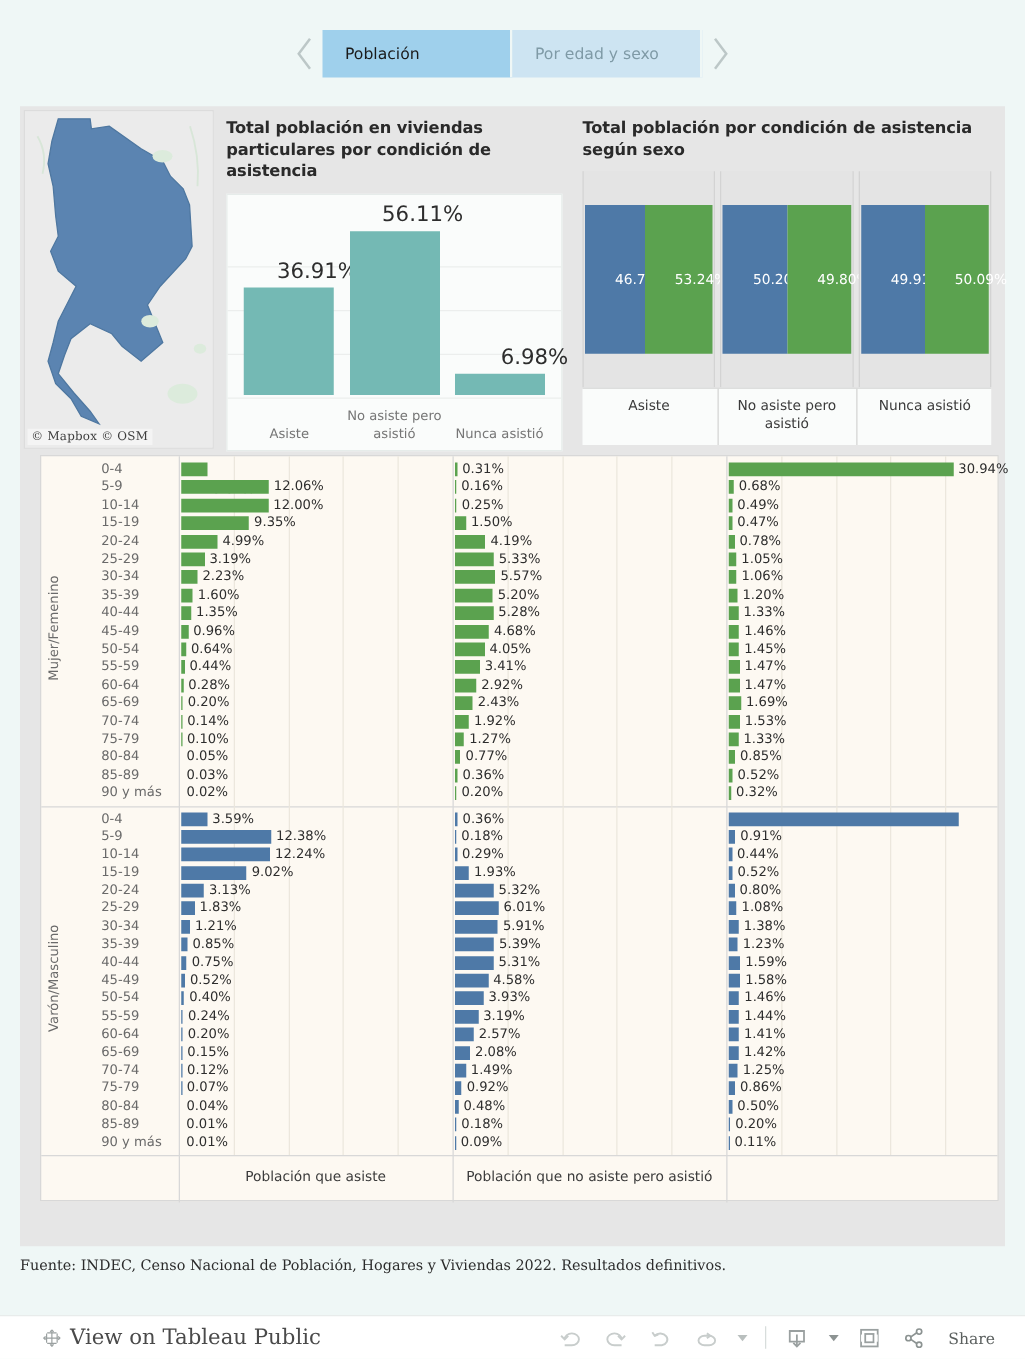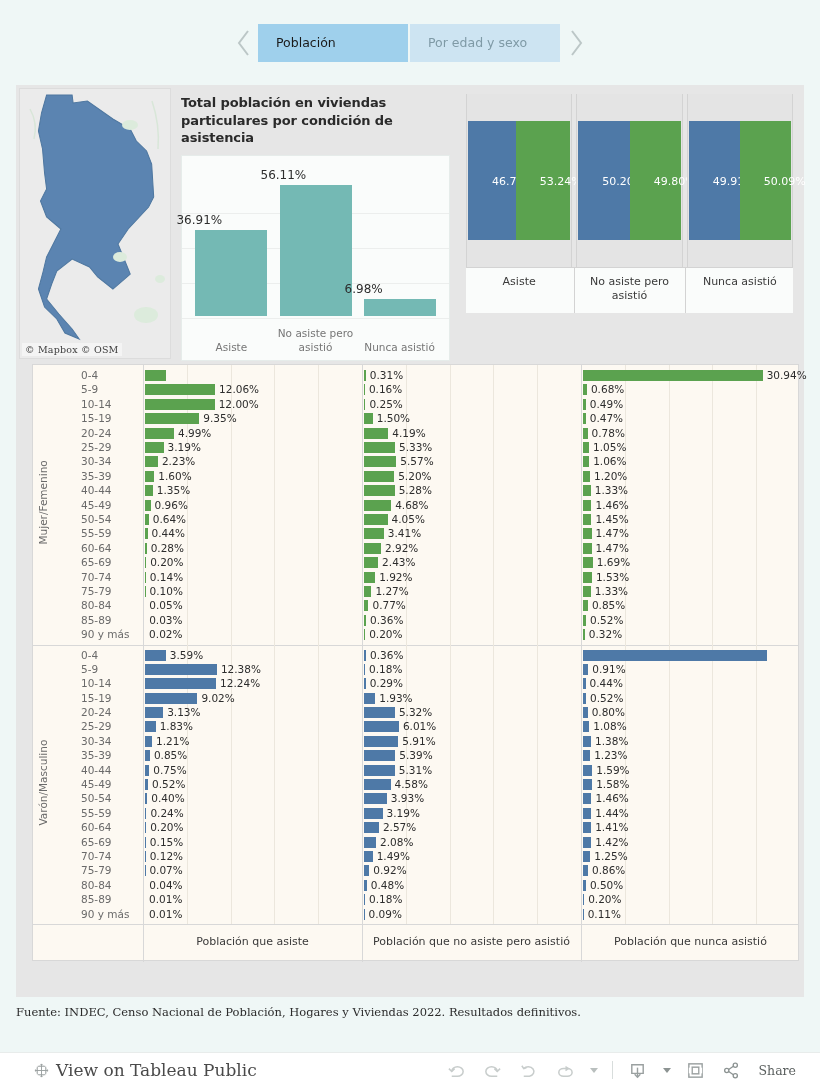--- a/index.html
+++ b/index.html
@@ -63,22 +63,22 @@
   
   #simplebar {
     position: relative; height: 206px; background: #fafcfb;
     border: 1px solid #e6ecea;
   }
   .gridline { position:absolute; left:0; right:0; height:1px; background:#eceeed; }
   .sbar {
     position: absolute; bottom: 44px; width: 72px; background: #74b9b4;
   }
   .sbarlabel {
-    position: absolute; text-align: left; width: 110px;
-    font-size: 12px; color: #2d2d2d;
+    position: absolute; text-align: right; width: 110px;
+    font-size: 17px; color: #2d2d2d;
   }
   .scat {
     position: absolute; bottom: 2px; width: 92px; text-align: center;
     font-size: 10.5px; color: #767676; line-height: 1.25;
   }
   
   #stacked { position: relative; height: 173px; }
   .scol { position: absolute; top: 0; height: 173px; background: #e4e4e4;
           border-left: 1px solid #d3d3d3; border-right: 1px solid #d3d3d3; }
   .sseg { position: absolute; top: 27px; height: 119px; }
@@ -201,20 +201,21 @@
           <div class="sbar" style="height: 130.923px; left: 97.5px; background: rgb(116, 185, 180);"></div>
           <div class="sbarlabel" style="left: 78.5px; bottom: 177.923px;">56.11%</div>
           <div class="scat" style="left: 87.5px; bottom: 6px;">No asiste pero asistió</div>
           <div class="sbar" style="height: 16.2867px; left: 181.605px; background: rgb(116, 185, 180);"></div>
           <div class="sbarlabel" style="left: 162.605px; bottom: 63.2867px;">6.98%</div>
           <div class="scat" style="left: 171.605px; bottom: 6px;">Nunca asistió</div>
         </div>
     </div>
 
     <div class="panel" id="stackpanel">
+      <div class="paneltitle">Total población por condición de asistencia según sexo</div>
       <div id="stacked">
           <div class="scol" style="left: 0px; width: 106.333px;"></div>
           <div class="sseg segblue" style="left: 2px; width: 47.8511px; background: rgb(78, 121, 167);">
             <span>46.76%</span>
           </div>
           <div class="sseg seggreen" style="left: 49.8511px; width: 54.4823px; background: rgb(91, 162, 79);">
             <span>53.24%</span>
           </div>
           <div class="scol" style="left: 110.333px; width: 106.333px;"></div>
           <div class="sseg segblue" style="left: 112.333px; width: 51.3713px; background: rgb(78, 121, 167);">
@@ -528,21 +529,20 @@
       <div class="hval" style="left: 558.994px; top: 499.421px;">0.86%</div>
       <div class="hbar" style="left: 550px; top: 514.816px; width: 2.90373px; background: rgb(78, 121, 167);"></div>
       <div class="hval" style="left: 556.904px; top: 513.816px;">0.50%</div>
       <div class="hbar" style="left: 550px; top: 529.211px; width: 1.16149px; background: rgb(78, 121, 167);"></div>
       <div class="hval" style="left: 555.161px; top: 528.211px;">0.20%</div>
       <div class="hbar" style="left: 550px; top: 543.605px; width: 0.63882px; background: rgb(78, 121, 167);"></div>
       <div class="hval" style="left: 554.639px; top: 542.605px;">0.11%</div>
       <div class="mrow-divider" style="top: 559px;"></div>
       <div class="colfooter" style="left: 110px; width: 219px;">Población que asiste</div>
       <div class="colfooter" style="left: 329px; width: 219px;">Población que no asiste pero asistió</div>
-      <div class="colfooter" style="left: 548px; width: 219px;">Población que nunca asistió</div>
     </div>
 </div>
 
 <div id="source">Fuente: INDEC, Censo Nacional de Población, Hogares y Viviendas 2022. Resultados definitivos.</div>
 
 <div id="toolbar">
   <div id="tpleft">
     <svg width="15" height="15" viewBox="0 0 16 16">
       <g stroke="#9aa0a0" stroke-width="1" fill="none">
         <line x1="8" y1="1" x2="8" y2="15"></line>

